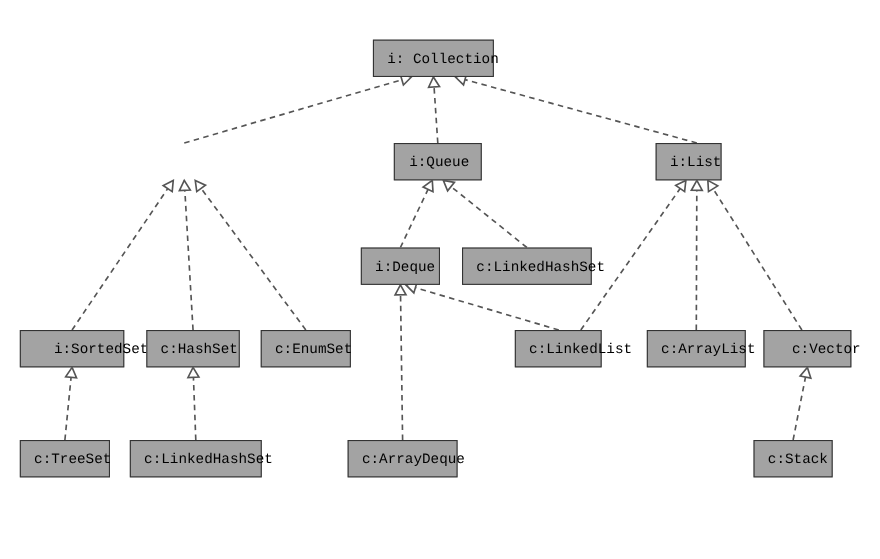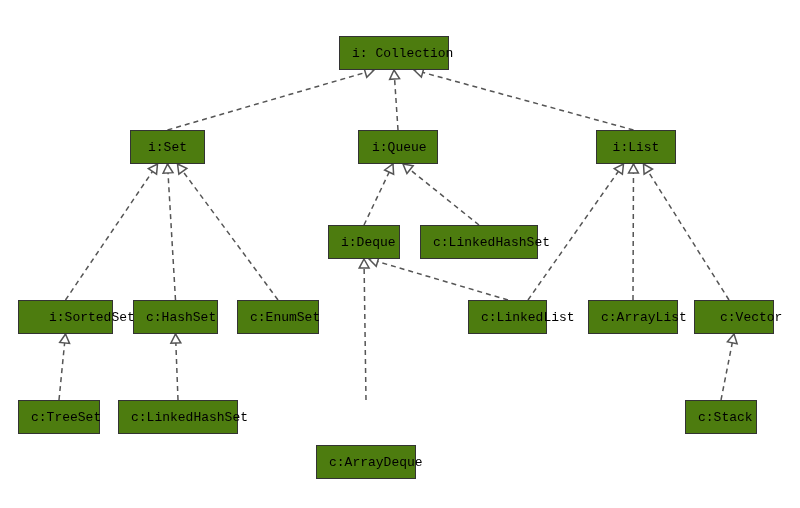--- a/index.html
+++ b/index.html
@@ -12,21 +12,21 @@
       position: relative;
     }
     #diagram {
       position: relative;
       width: 800px;
       height: 508px;
     }
     .node {
       position: absolute;
       border: 1.5px solid #333;
-      background: #4d7c0f;
+      background: #a3a3a3;
       padding: 6px 12px;
       font-size: 13px;
       white-space: nowrap;
       text-align: center;
     }
     svg#lines {
       position: absolute;
       top: 0; left: 0;
       width: 800px;
       height: 508px;
@@ -65,28 +65,27 @@
       <line x1="59" y1="400" x2="65.5" y2="334" stroke="#555" stroke-width="1.5" stroke-dasharray="5,4"></line>
       <polygon points="65.5,334 69.54407142951884,343.4418211311669 59.691736336127306,342.4715154022723" fill="white" stroke="#555" stroke-width="1.5"></polygon>
       <line x1="178" y1="400" x2="175.5" y2="334" stroke="#555" stroke-width="1.5" stroke-dasharray="5,4"></line>
       <polygon points="175.5,334 180.78711746561316,342.8061846962693 170.89421210469783,343.18091595994036" fill="white" stroke="#555" stroke-width="1.5"></polygon>
       <line x1="366" y1="400" x2="364" y2="259" stroke="#555" stroke-width="1.5" stroke-dasharray="5,4"></line>
       <polygon points="364,259 369.07714884628587,267.9288890458252 359.1781446217863,268.06930045326493" fill="white" stroke="#555" stroke-width="1.5"></polygon>
       <line x1="721" y1="400" x2="734" y2="334" stroke="#555" stroke-width="1.5" stroke-dasharray="5,4"></line>
       <polygon points="734,334 737.1173756493606,343.78695402363644 727.4040077462028,341.8737148911962" fill="white" stroke="#555" stroke-width="1.5"></polygon>
     </svg>
 <div class="node" style="left: 339px; top: 36px; width: 110px; height: 34px; line-height: 22px;">i: Collection</div>
-    <div class="node" style="left: 130px; top: 130px; width: 75px; height: 34px; line-height: 22px;">i:Set</div>
     <div class="node" style="left: 358px; top: 130px; width: 80px; height: 34px; line-height: 22px; padding-left: 13px;">i:Queue</div>
-    <div class="node" style="left: 596px; top: 130px; width: 80px; height: 34px; line-height: 22px;">i:List</div>
+    <div class="node" style="left: 596px; top: 130px; width: 60px; height: 34px; line-height: 22px;">i:List</div>
     <div class="node" style="left: 18px; top: 300px; width: 95px; height: 34px; line-height: 22px; padding-left: 30px;">i:SortedSet</div>
     <div class="node" style="left: 133px; top: 300px; width: 85px; height: 34px; line-height: 22px;">c:HashSet</div>
     <div class="node" style="left: 237px; top: 300px; width: 82px; height: 34px; line-height: 22px;">c:EnumSet</div>
     <div class="node" style="left: 328px; top: 225px; width: 72px; height: 34px; line-height: 22px;">i:Deque</div>
     <div class="node" style="left: 420px; top: 225px; width: 118px; height: 34px; line-height: 22px;">c:LinkedHashSet</div>
     <div class="node" style="left: 468px; top: 300px; width: 79px; height: 34px; line-height: 22px;">c:LinkedList</div>
     <div class="node" style="left: 588px; top: 300px; width: 90px; height: 34px; line-height: 22px;">c:ArrayList</div>
     <div class="node" style="left: 694px; top: 300px; width: 80px; height: 34px; line-height: 22px; padding-left: 25px;">c:Vector</div>
     <div class="node" style="left: 18px; top: 400px; width: 82px; height: 34px; line-height: 22px;">c:TreeSet</div>
     <div class="node" style="left: 118px; top: 400px; width: 120px; height: 34px; line-height: 22px;">c:LinkedHashSet</div>
-    <div class="node" style="left: 316px; top: 400px; width: 100px; height: 34px; line-height: 22px; margin-top: 45px;">c:ArrayDeque</div>
+    <div class="node" style="left: 316px; top: 400px; width: 100px; height: 34px; line-height: 22px;">c:ArrayDeque</div>
     <div class="node" style="left: 685px; top: 400px; width: 72px; height: 34px; line-height: 22px;">c:Stack</div>
   </div>
 
 </body></html>

